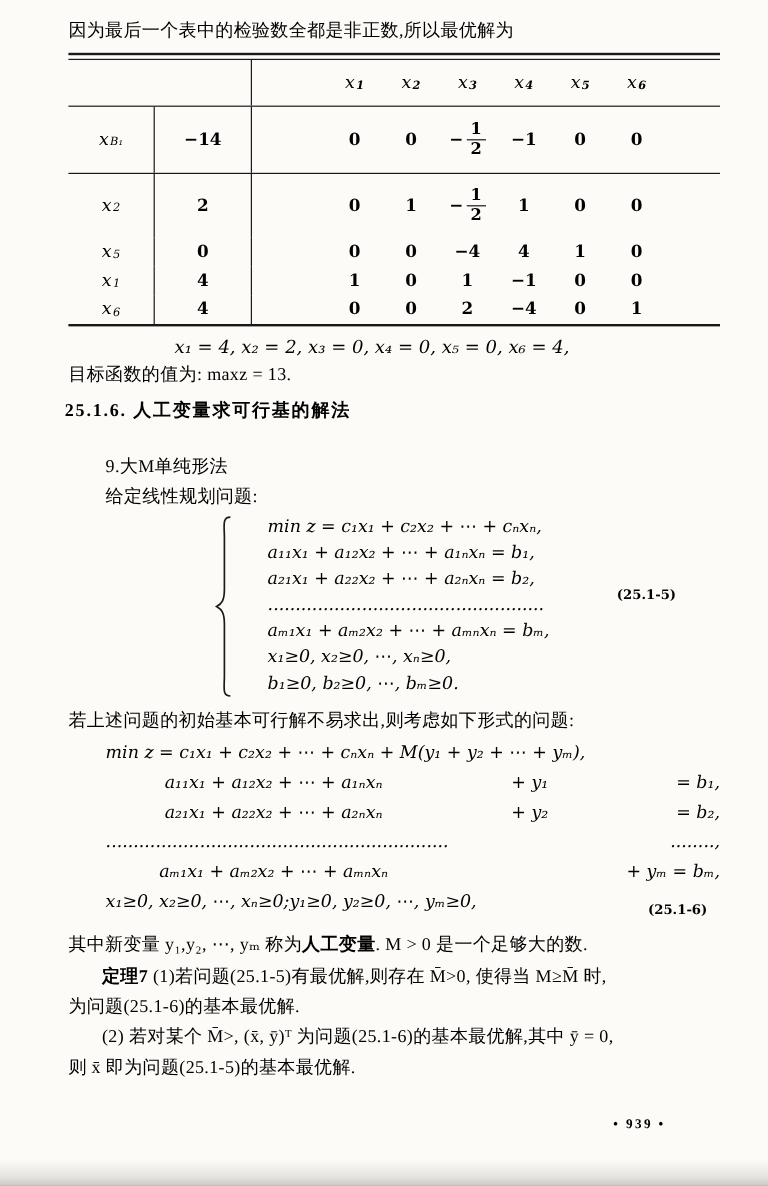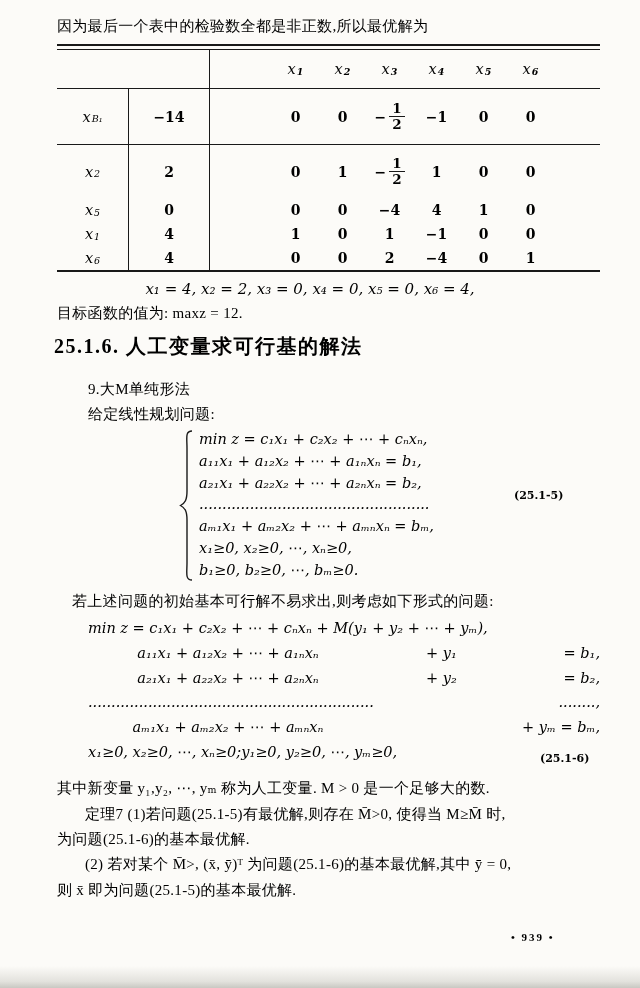--- a/index.html
+++ b/index.html
@@ -4,21 +4,21 @@
 <style>
   html,body{margin:0;padding:0;background:#9a9a96;}
   .page{
     position:relative;width:640px;height:988px;margin:0 auto;
     background:#fcfbf8;color:#000000;overflow:hidden;
     font-family:"Liberation Serif","DejaVu Serif",serif;
   }
   .abs{position:absolute;}
   .cn{font-size:15px;letter-spacing:.3px;line-height:22px;margin:0;}
   .math{font-family:"DejaVu Serif","DejaVu Sans",serif;font-style:italic;font-size:14.5px;}
-  b,.bold{font-weight:400;margin-top:16px;}
+  b,.bold{font-weight:700;margin-top:16px;}
 
   
   .ttable{left:57px;top:44px;width:543px;}
   .dbl{height:3px;border-top:2.6px solid #191919;border-bottom:1.7px solid #191919;}
   .hr1{border-top:1.6px solid #191919;}
   .hr2{border-top:2.7px solid #191919;}
   .trow{display:grid;grid-template-columns:72px 81px 62px repeat(6,47px) 1fr;}
   .thead{height:38px;}
   .robj{height:55px;}
   .rtall{height:53px;}
@@ -31,37 +31,37 @@
   .lab{border-right:1.5px solid #191919;font-weight:400;}
   .val{border-right:1.5px solid #191919;}
   .vx{font-style:italic;font-weight:400;font-size:14.5px;}
   sub.vs{font-size:9.5px;font-style:italic;transform:translateY(2px);margin-left:1px;}
   .fsign{margin-right:3px;}
   .stack{display:inline-flex;flex-direction:column;align-items:center;line-height:1.1;font-size:13.5px;}
   .fnum{border-bottom:1.4px solid #191919;padding:0 3px;}
 
   
   .eline{line-height:21.8px;white-space:pre;}
-  .sys1{left:178px;top:429px;display:flex;align-items:stretch;}
+  .sys1{left:178px;top:429px;display:flex;align-items:stretch;gap:24px;}
   .s1lines{margin-left:5px;}
   .eqlabel{font-family:"DejaVu Serif",serif;font-size:11px;font-weight:700;font-style:normal;}
   .sys2{left:88px;top:616px;width:512px;}
   .eline2{line-height:24.8px;white-space:pre;}
   .s2row{display:flex;line-height:24.8px;text-align:center;}
   .s2l{width:280px;white-space:pre;}
   .s2m{width:115px;white-space:pre;margin-left:16px;}
   .s2r{margin-left:auto;white-space:pre;}
 
   .sol{left:70px;top:280px;width:480px;text-align:center;font-size:15px;margin:0;}
   .objline{left:57px;top:302px;}
-  .heading{left:54px;top:333px;font-size:20px;font-weight:700;letter-spacing:1.5px;margin:0;}
+  .heading{left:54px;top:333px;font-size:15px;font-weight:700;letter-spacing:1.5px;margin:0;}
   .sub1{left:88px;top:378px;}
   .sub2{left:88px;top:403px;}
   .intro{left:57px;top:15px;}
-  .intro2{left:72px;top:590px;}
+  .intro2{left:57px;top:590px;}
   .para1{left:57px;top:777px;width:548px;}
   .thmblock{left:57px;top:802px;width:550px;font-size:15px;letter-spacing:.3px;line-height:25.2px;}
   .indent{text-indent:28px;}
   .pagenum{left:511px;top:931px;font-weight:700;font-size:11px;letter-spacing:2px;}
   .scanedge{left:0;bottom:0;width:100%;height:22px;
     background:linear-gradient(#fcfbf8 0%,#e3e2dd 70%,#c9c8c2 100%);}
 </style>
 </head>
 <body>
 
@@ -195,21 +195,21 @@
       <div class="cell">−4</div>
       <div class="cell">0</div>
       <div class="cell">1</div>
       <div class="cell"></div>
     </div>
 
     <div class="hr2"></div>
   </div>
 
   <p class="abs math sol">x₁ = 4,  x₂ = 2,  x₃ = 0,  x₄ = 0,  x₅ = 0,  x₆ = 4,</p>
-  <p class="abs cn objline">目标函数的值为:  maxz = 12.</p>
+  <p class="abs cn objline">目标函数的值为:  maxz = 13.</p>
 
   <h2 class="abs heading">25.1.6.  人工变量求可行基的解法</h2>
   <p class="abs cn sub1">9.大M单纯形法</p>
   <p class="abs cn sub2">给定线性规划问题:</p>
 
   <div class="abs sys1">
     <svg width="16" height="153" viewBox="0 0 16 153" fill="none">
       <path d="M14 2 C7 2 9 9 9 19 L9 62 C9 71 7 74 2.5 76.5 C7 79 9 82 9 91 L9 134 C9 144 7 151 14 151" stroke="#1a1a1a" stroke-width="1.4"></path>
     </svg>
     <div class="s1lines">

